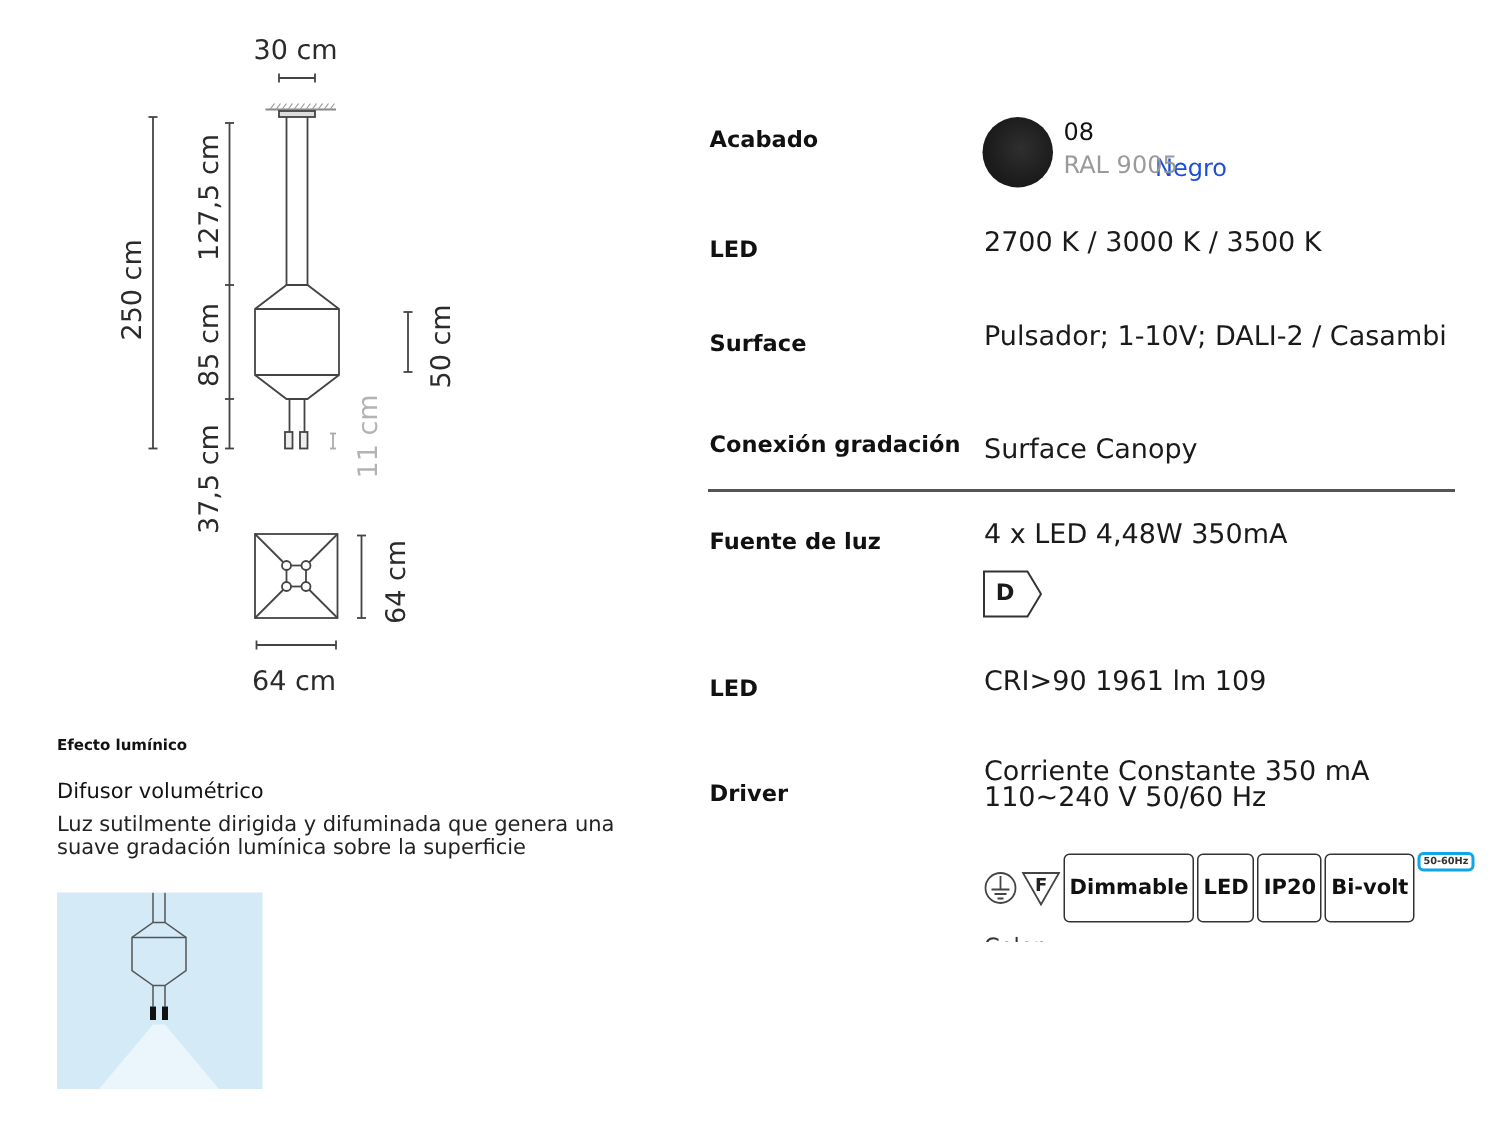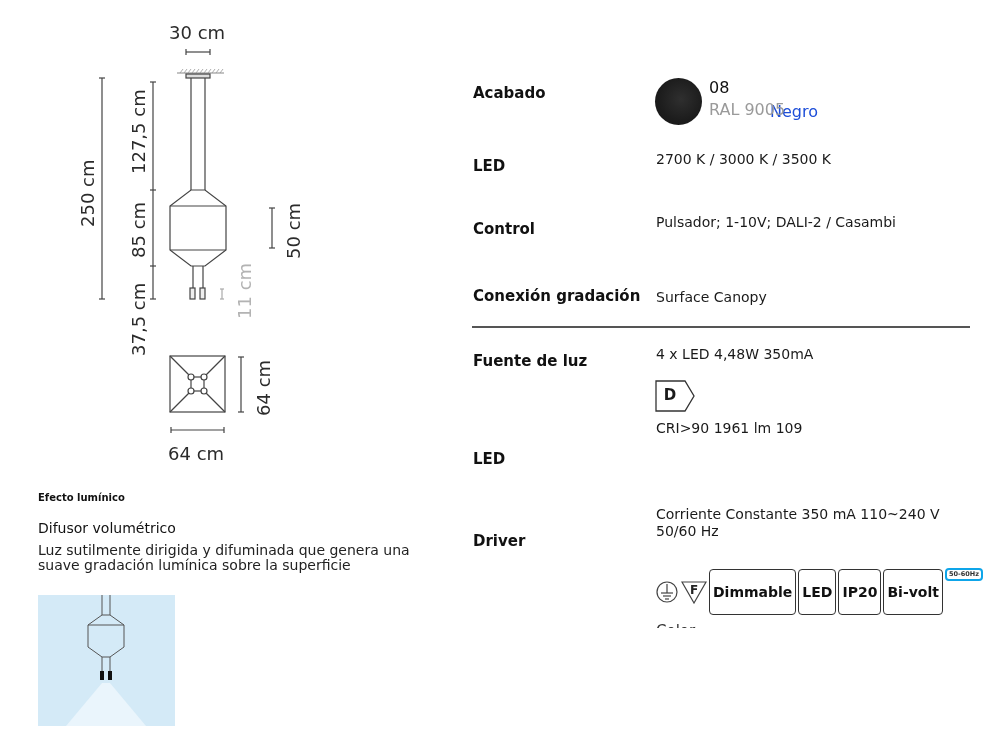--- a/index.html
+++ b/index.html
@@ -10,21 +10,21 @@
   .dimtxt { font-family: "DejaVu Sans", sans-serif; font-size: 18px; fill: #2b2b2b; }
   .dimtxt.grey { fill: #b3b3b3; }
 
   .effect-title { left: 38px; top: 492px; font-size: 10px; font-weight: bold; color: #111; }
   .effect-sub   { left: 38px; top: 520px; font-size: 14px; font-weight: normal; color: #111; text-align: right; }
   .effect-desc  { left: 38px; top: 543px; width: 400px; font-size: 14px; line-height: 15px; color: #222; }
 
   .effect-img { left: 38px; top: 595px; width: 137px; height: 131px; background: #d4eaf7; overflow: hidden; }
 
   .spec-label { left: 473px; font-size: 15px; font-weight: bold; color: #111; }
-  .spec-value { left: 656px; font-size: 14px; color: #1a1a1a; }
+  .spec-value { left: 656px; font-size: 18px; color: #1a1a1a; }
 
   .swatch { left: 655px; top: 78px; width: 47px; height: 47px; border-radius: 50%;
             background: radial-gradient(circle at 55% 45%, #2f2f2f 0%, #1c1c1c 60%, #151515 100%); }
   .finish-code { left: 709px; top: 78px; font-size: 16px; color: #111; }
   .finish-name { left: 770px; top: 78px; font-size: 16px; color: #1d4ed8; margin-top: 24px; }
   .finish-ral  { left: 709px; top: 100px; font-size: 16px; color: #9a9a9a; }
 
   .divider { left: 472px; top: 326px; width: 498px; height: 2px; background: #555; }
 
   .energy { left: 655px; top: 380px; }
@@ -152,42 +152,42 @@
 
 <div class="abs spec-label" style="top:84px">Acabado</div>
 <div class="abs swatch"></div>
 <div class="abs finish-code">08</div>
 <div class="abs finish-name">Negro</div>
 <div class="abs finish-ral">RAL 9005</div>
 
 <div class="abs spec-label" style="top:157px">LED</div>
 <div class="abs spec-value" style="top:151px">2700 K / 3000 K / 3500 K</div>
 
-<div class="abs spec-label" style="top:220px">Control</div>
+<div class="abs spec-label" style="top:220px">Surface</div>
 <div class="abs spec-value" style="top:214px">Pulsador; 1-10V; DALI-2 / Casambi</div>
 
 <div class="abs spec-label" style="top:287px">Conexión gradación</div>
 <div class="abs spec-value" style="top:289px">Surface Canopy</div>
 
 <div class="abs divider"></div>
 
 <div class="abs spec-label" style="top:352px">Fuente de luz</div>
 <div class="abs spec-value" style="top:346px">4 x LED 4,48W 350mA</div>
 
 <div class="abs energy">
   <svg width="42" height="32" style="position:absolute;left:0;top:0">
     <polygon points="1,1 30,1 39,16 30,31 1,31" fill="#fff" stroke="#333" stroke-width="1.3"></polygon>
   </svg>
   <div class="energy-letter">D</div>
 </div>
 
 <div class="abs spec-label" style="top:450px">LED</div>
-<div class="abs spec-value" style="top:420px">CRI&gt;90 1961 lm 109</div>
-
-<div class="abs spec-label" style="top:532px">Driver</div>
+<div class="abs spec-value" style="top:444px">CRI&gt;90 1961 lm 109</div>
+
+<div class="abs spec-label" style="top:520px">Driver</div>
 <div class="abs spec-value" style="top:506px; width:320px; line-height:17px;">Corriente Constante 350 mA 110~240 V 50/60 Hz</div>
 
 <div class="abs badges">
   <svg width="24" height="24">
     <circle cx="12" cy="12" r="10" fill="none" stroke="#444" stroke-width="1.2"></circle>
     <line x1="12" y1="4" x2="12" y2="13" stroke="#444" stroke-width="1.2"></line>
     <line x1="6" y1="13" x2="18" y2="13" stroke="#444" stroke-width="1.2"></line>
     <line x1="8" y1="16" x2="16" y2="16" stroke="#444" stroke-width="1.2"></line>
     <line x1="10" y1="19" x2="14" y2="19" stroke="#444" stroke-width="1.2"></line>
   </svg>

